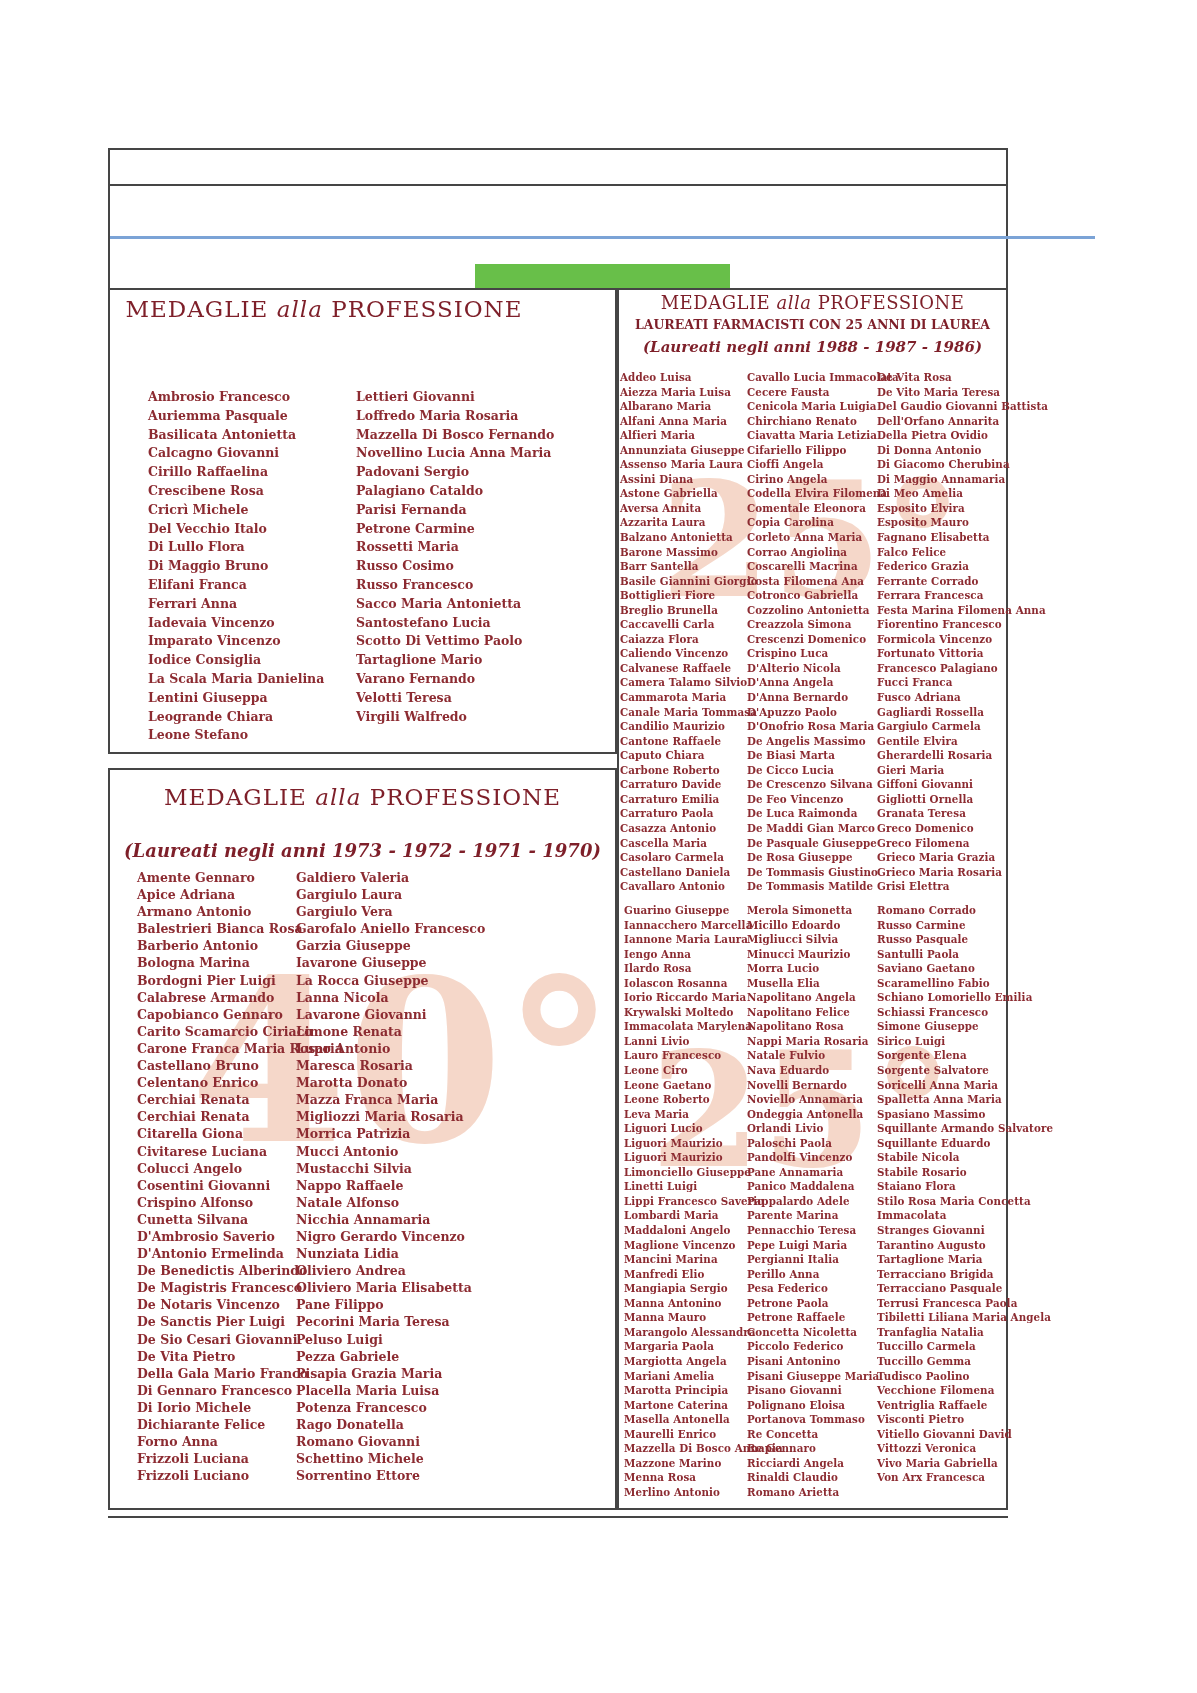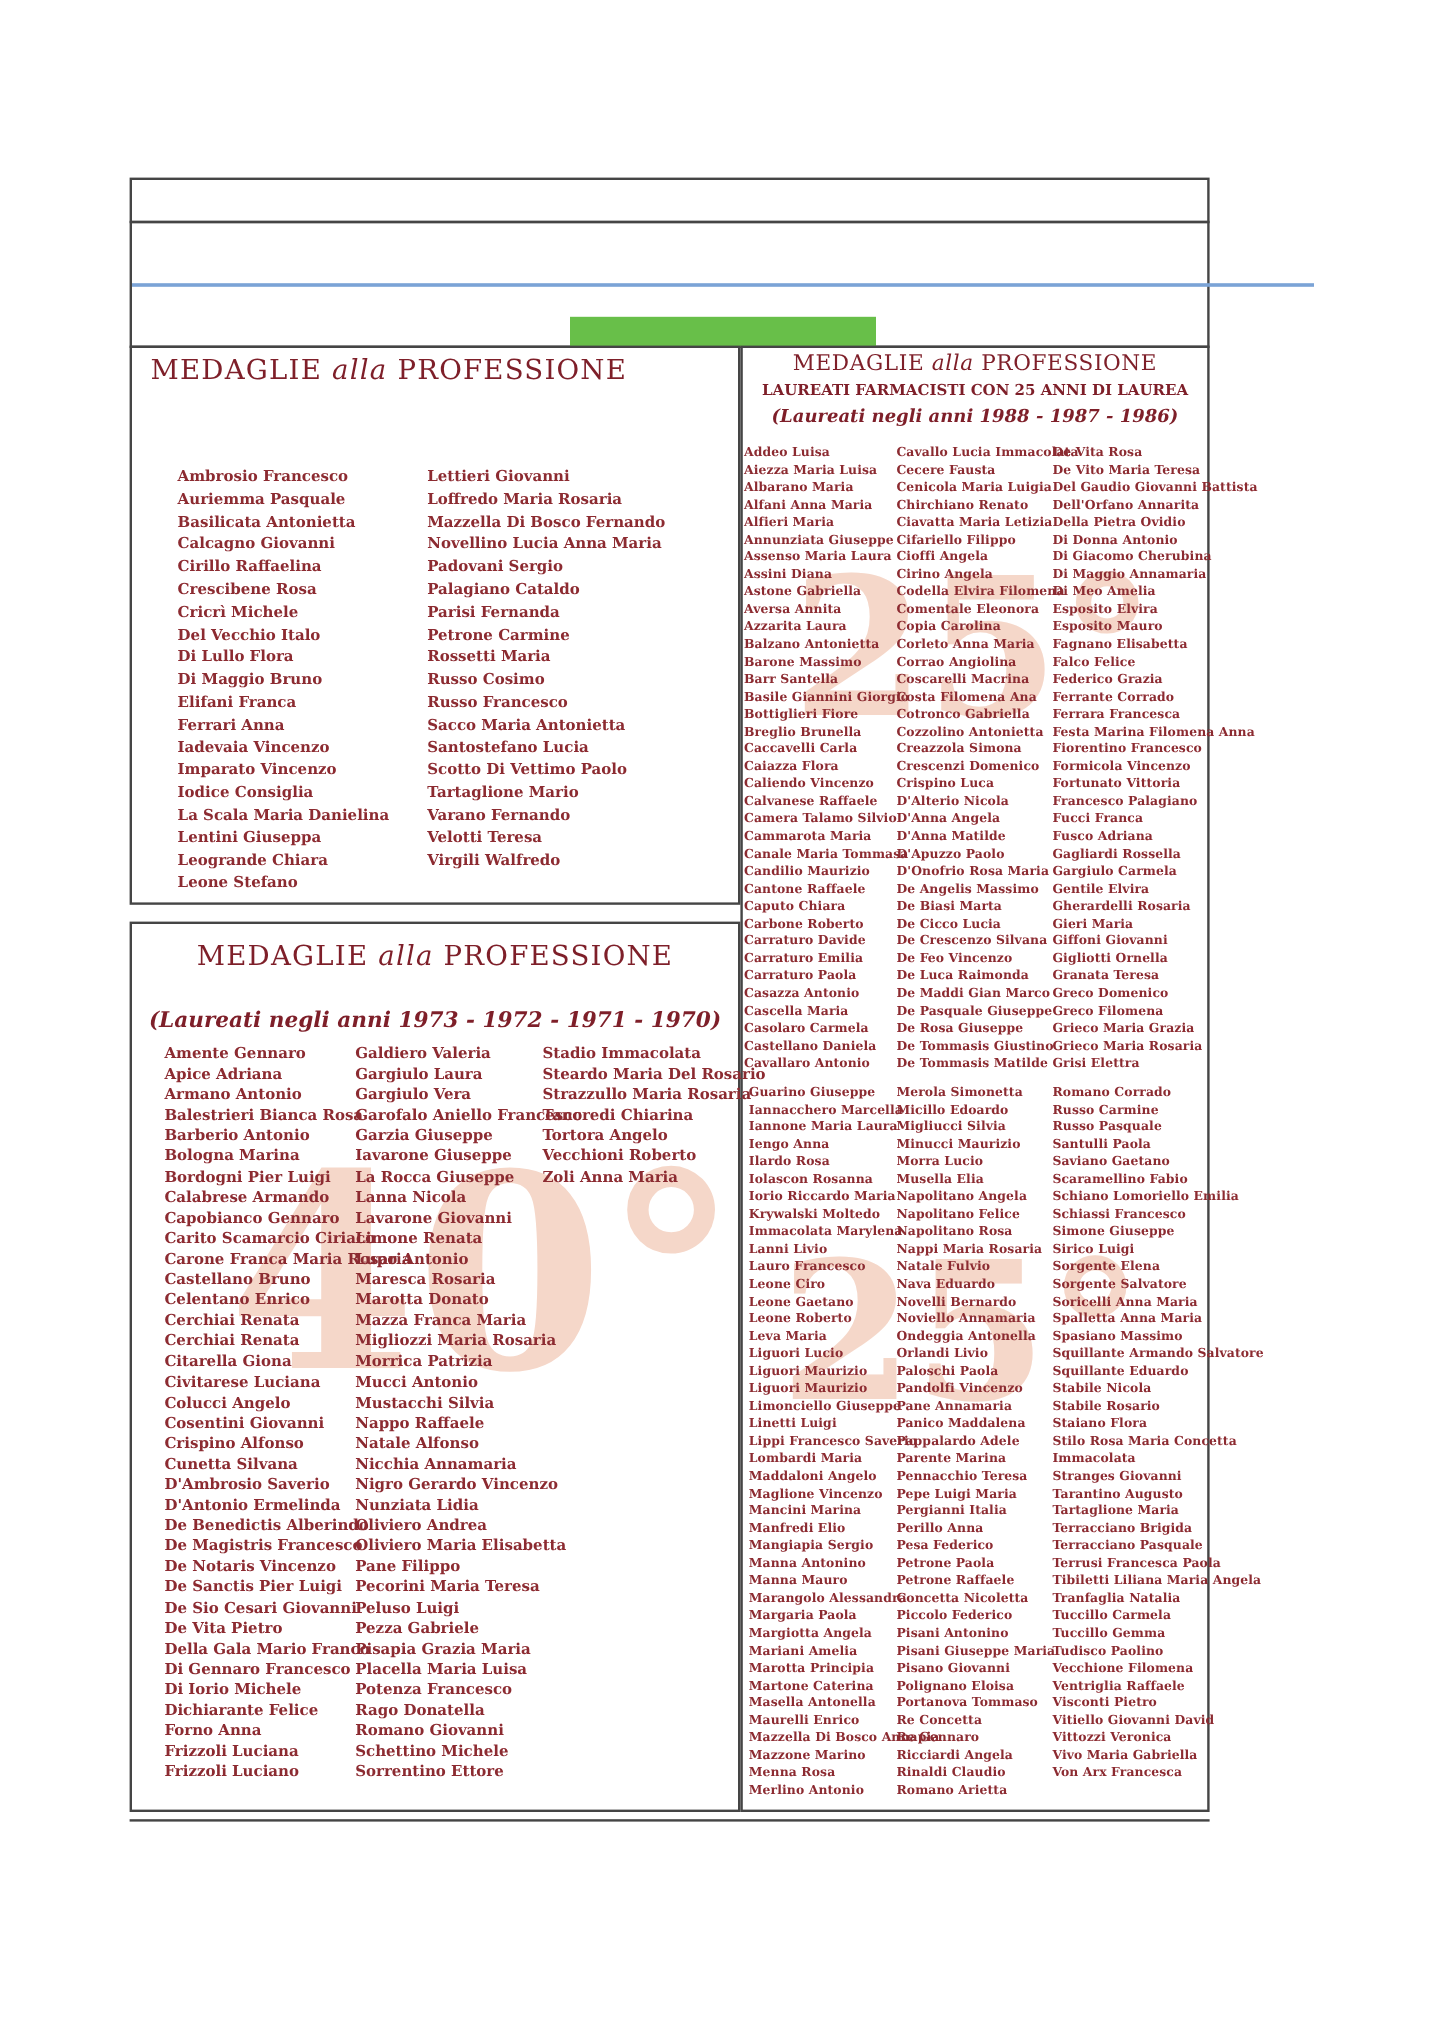--- a/index.html
+++ b/index.html
@@ -179,29 +179,20 @@
       <div class="name">Pecorini Maria Teresa</div>
       <div class="name">Peluso Luigi</div>
       <div class="name">Pezza Gabriele</div>
       <div class="name">Pisapia Grazia Maria</div>
       <div class="name">Placella Maria Luisa</div>
       <div class="name">Potenza Francesco</div>
       <div class="name">Rago Donatella</div>
       <div class="name">Romano Giovanni</div>
       <div class="name">Schettino Michele</div>
       <div class="name">Sorrentino Ettore</div>
-    </div>
-  <div class="col p40n" id="c40-3">
-      <div class="name">Stadio Immacolata</div>
-      <div class="name">Steardo Maria Del Rosario</div>
-      <div class="name">Strazzullo Maria Rosaria</div>
-      <div class="name">Tancredi Chiarina</div>
-      <div class="name">Tortora Angelo</div>
-      <div class="name">Vecchioni Roberto</div>
-      <div class="name">Zoli Anna Maria</div>
     </div>
 
   <div class="box" id="p25-box"></div>
   <div class="wm" id="wm25a">25°</div>
   <div class="wm" id="wm25b">25°</div>
   <h1 class="title" id="t25"><span>MEDAGLIE</span> <em>alla</em> <span>PROFESSIONE</span></h1>
   <h2 class="sub" id="s25">LAUREATI FARMACISTI CON 25 ANNI DI LAUREA</h2>
   <p class="years" id="y25">(Laureati negli anni 1988 - 1987 - 1986)</p>
   <div class="col p25n" id="c25-1a">
       <div class="name">Addeo Luisa</div>
@@ -257,21 +248,21 @@
       <div class="name">Corrao Angiolina</div>
       <div class="name">Coscarelli Macrina</div>
       <div class="name">Costa Filomena Ana</div>
       <div class="name">Cotronco Gabriella</div>
       <div class="name">Cozzolino Antonietta</div>
       <div class="name">Creazzola Simona</div>
       <div class="name">Crescenzi Domenico</div>
       <div class="name">Crispino Luca</div>
       <div class="name">D'Alterio Nicola</div>
       <div class="name">D'Anna Angela</div>
-      <div class="name">D'Anna Matilde</div>
+      <div class="name">D'Anna Bernardo</div>
       <div class="name">D'Apuzzo Paolo</div>
       <div class="name">D'Onofrio Rosa Maria</div>
       <div class="name">De Angelis Massimo</div>
       <div class="name">De Biasi Marta</div>
       <div class="name">De Cicco Lucia</div>
       <div class="name">De Crescenzo Silvana</div>
       <div class="name">De Feo Vincenzo</div>
       <div class="name">De Luca Raimonda</div>
       <div class="name">De Maddi Gian Marco</div>
       <div class="name">De Pasquale Giuseppe</div>

